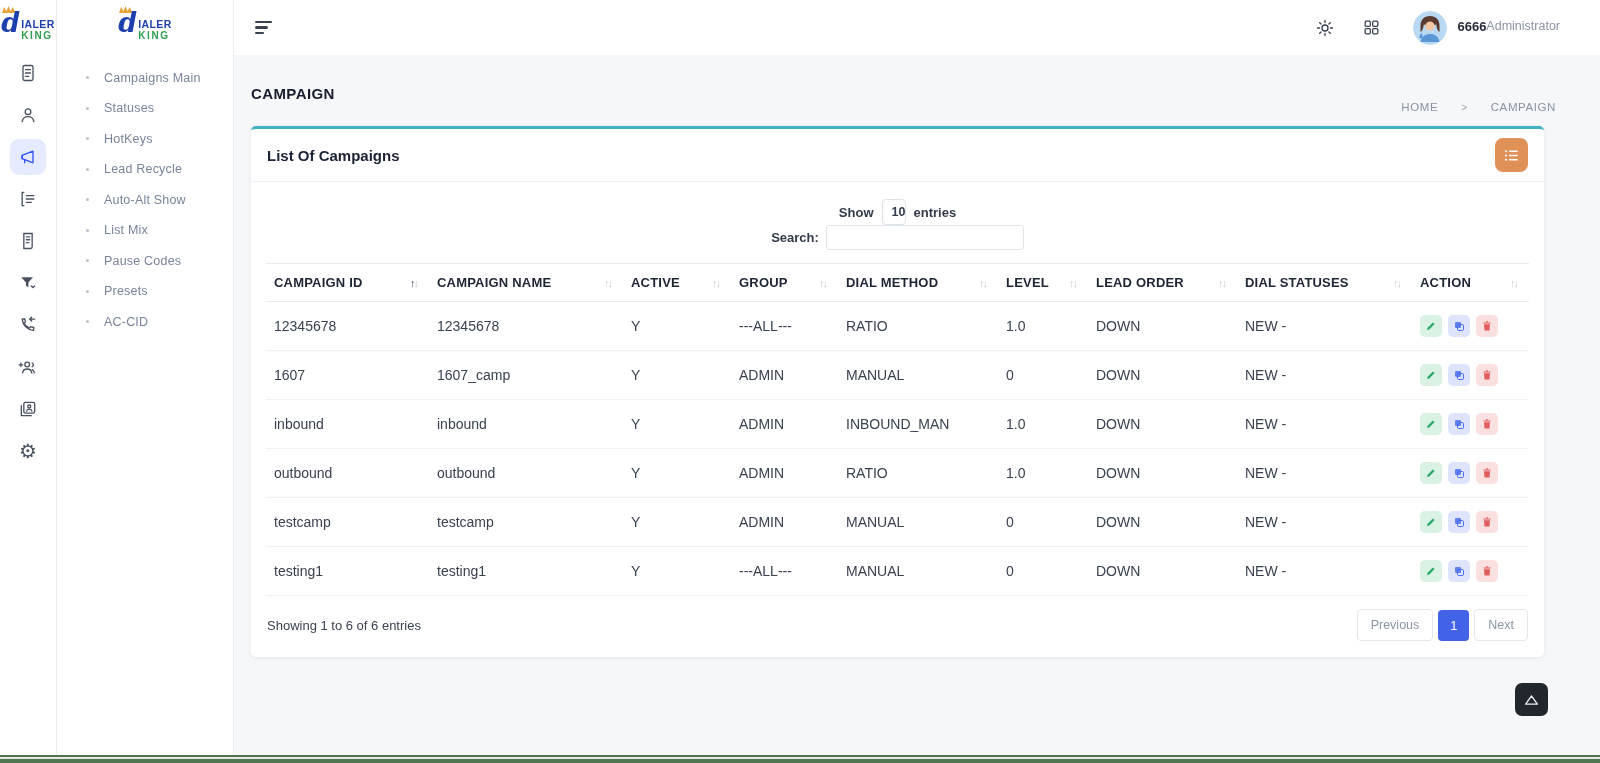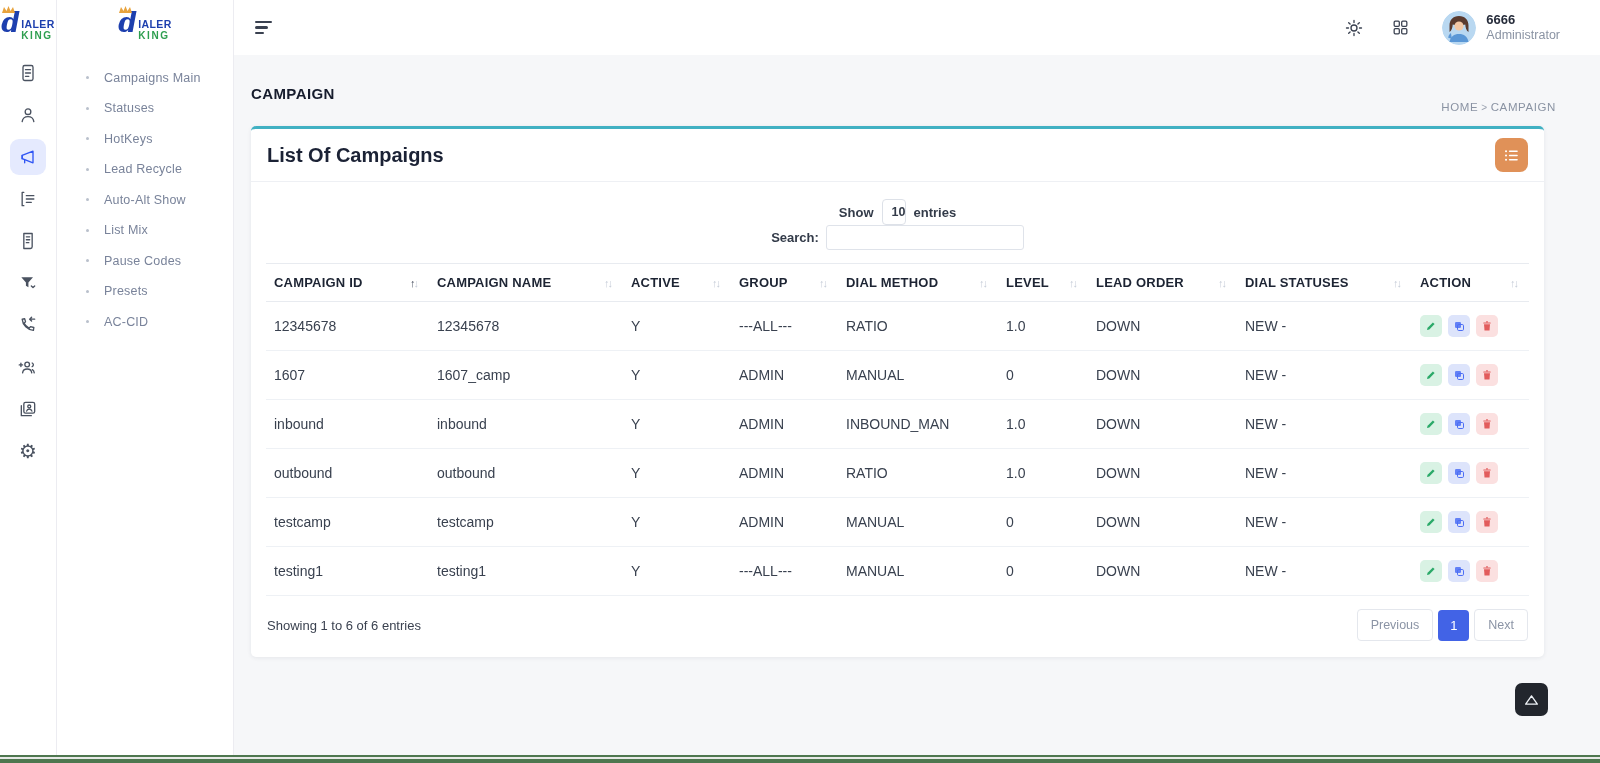--- a/index.html
+++ b/index.html
@@ -41,35 +41,35 @@
   .main{flex:1;display:flex;flex-direction:column;min-width:0;}
   .topbar{height:55px;background:#fff;display:flex;align-items:center;justify-content:space-between;padding:0 40px 0 17px;flex:none;}
   .hamburger{display:flex;flex-direction:column;gap:3.5px;border:none;background:none;cursor:pointer;padding:4px;}
   .hamburger i{display:block;height:2.1px;border-radius:2px;background:#3a4150;}
   .hb1{width:17px}.hb2{width:13px}.hb3{width:9px}
   .top-right{display:flex;align-items:center;gap:14px;}
   .top-icon{width:32px;height:32px;border:none;background:none;display:flex;align-items:center;justify-content:center;cursor:pointer;}
   .top-icon svg{stroke:#3a4150;fill:none;stroke-width:1.6;stroke-linecap:round;}
   .user-chip{display:flex;align-items:center;gap:10px;margin-left:12px;cursor:pointer;}
   .avatar{width:34px;height:34px;border-radius:50%;overflow:hidden;flex:none;}
-  .user-meta{display:flex;flex-direction:column;line-height:1.25;}
+  .user-meta{display:flex;flex-direction:row;line-height:1.25;}
   .user-id{font-size:13px;font-weight:700;color:#262c3a;}
   .user-role{font-size:12.5px;color:#8a93a3;}
 
   .content{flex:1;background:#f6f7f9;}
   .page-head{display:flex;align-items:center;justify-content:space-between;padding:18px 44px 13px 17px;}
   .page-title{font-size:15px;font-weight:800;color:#161c2d;letter-spacing:.4px;}
-  .breadcrumb{display:flex;align-items:center;gap:3px;font-size:11.5px;color:#8a93a3;letter-spacing:.6px;margin-top:28px;}
+  .breadcrumb{display:flex;align-items:center;gap:23px;font-size:11.5px;color:#8a93a3;letter-spacing:.6px;margin-top:28px;}
   .crumb{cursor:pointer;}
   .crumb-sep{font-size:10px;color:#9aa2b0;}
 
   
   .card{margin:0 56px 0 17px;background:#fff;border-radius:5px;border-top:3px solid var(--accent-teal);box-shadow:0 1px 4px rgba(25,35,60,.08);}
   .card-head{display:flex;align-items:center;justify-content:space-between;padding:9px 16px;border-bottom:1px solid #eef0f4;}
-  .card-title{font-size:20px;font-weight:700;color:#1b2235;}
+  .card-title{font-size:15px;font-weight:700;color:#1b2235;}
   .list-btn{width:33px;height:34px;border:none;border-radius:8px;background:var(--accent-orange);display:flex;align-items:center;justify-content:center;cursor:pointer;}
   .card-body{padding:10px 15px 14px;}
   .table-controls{display:flex;justify-content:space-between;align-items:center;margin:7px 1px 13px;flex-direction:column;}
   .show-group{display:flex;align-items:center;gap:8px;font-size:13px;color:#333b49;font-weight:600;}
   .page-size{display:flex;align-items:center;justify-content:space-between;width:24px;height:26px;border:1px solid #dde1e8;border-radius:4px;padding:0 7px 0 9px;font-size:12.5px;color:#333b49;cursor:pointer;background:#fff;}
   .search-group{display:flex;align-items:center;gap:7px;font-size:13px;color:#333b49;font-weight:600;}
   .search-input{width:198px;height:25px;border:1px solid #dfe3ea;border-radius:3px;padding:0 8px;font-size:12.5px;color:#39414f;outline:none;background:#fff;}
 
   table.data-table{width:100%;border-collapse:collapse;table-layout:fixed;}
   .data-table thead th{border-top:1px solid #e8ebf0;border-bottom:1px solid #e8ebf0;padding:11px 8px;text-align:left;cursor:pointer;}

